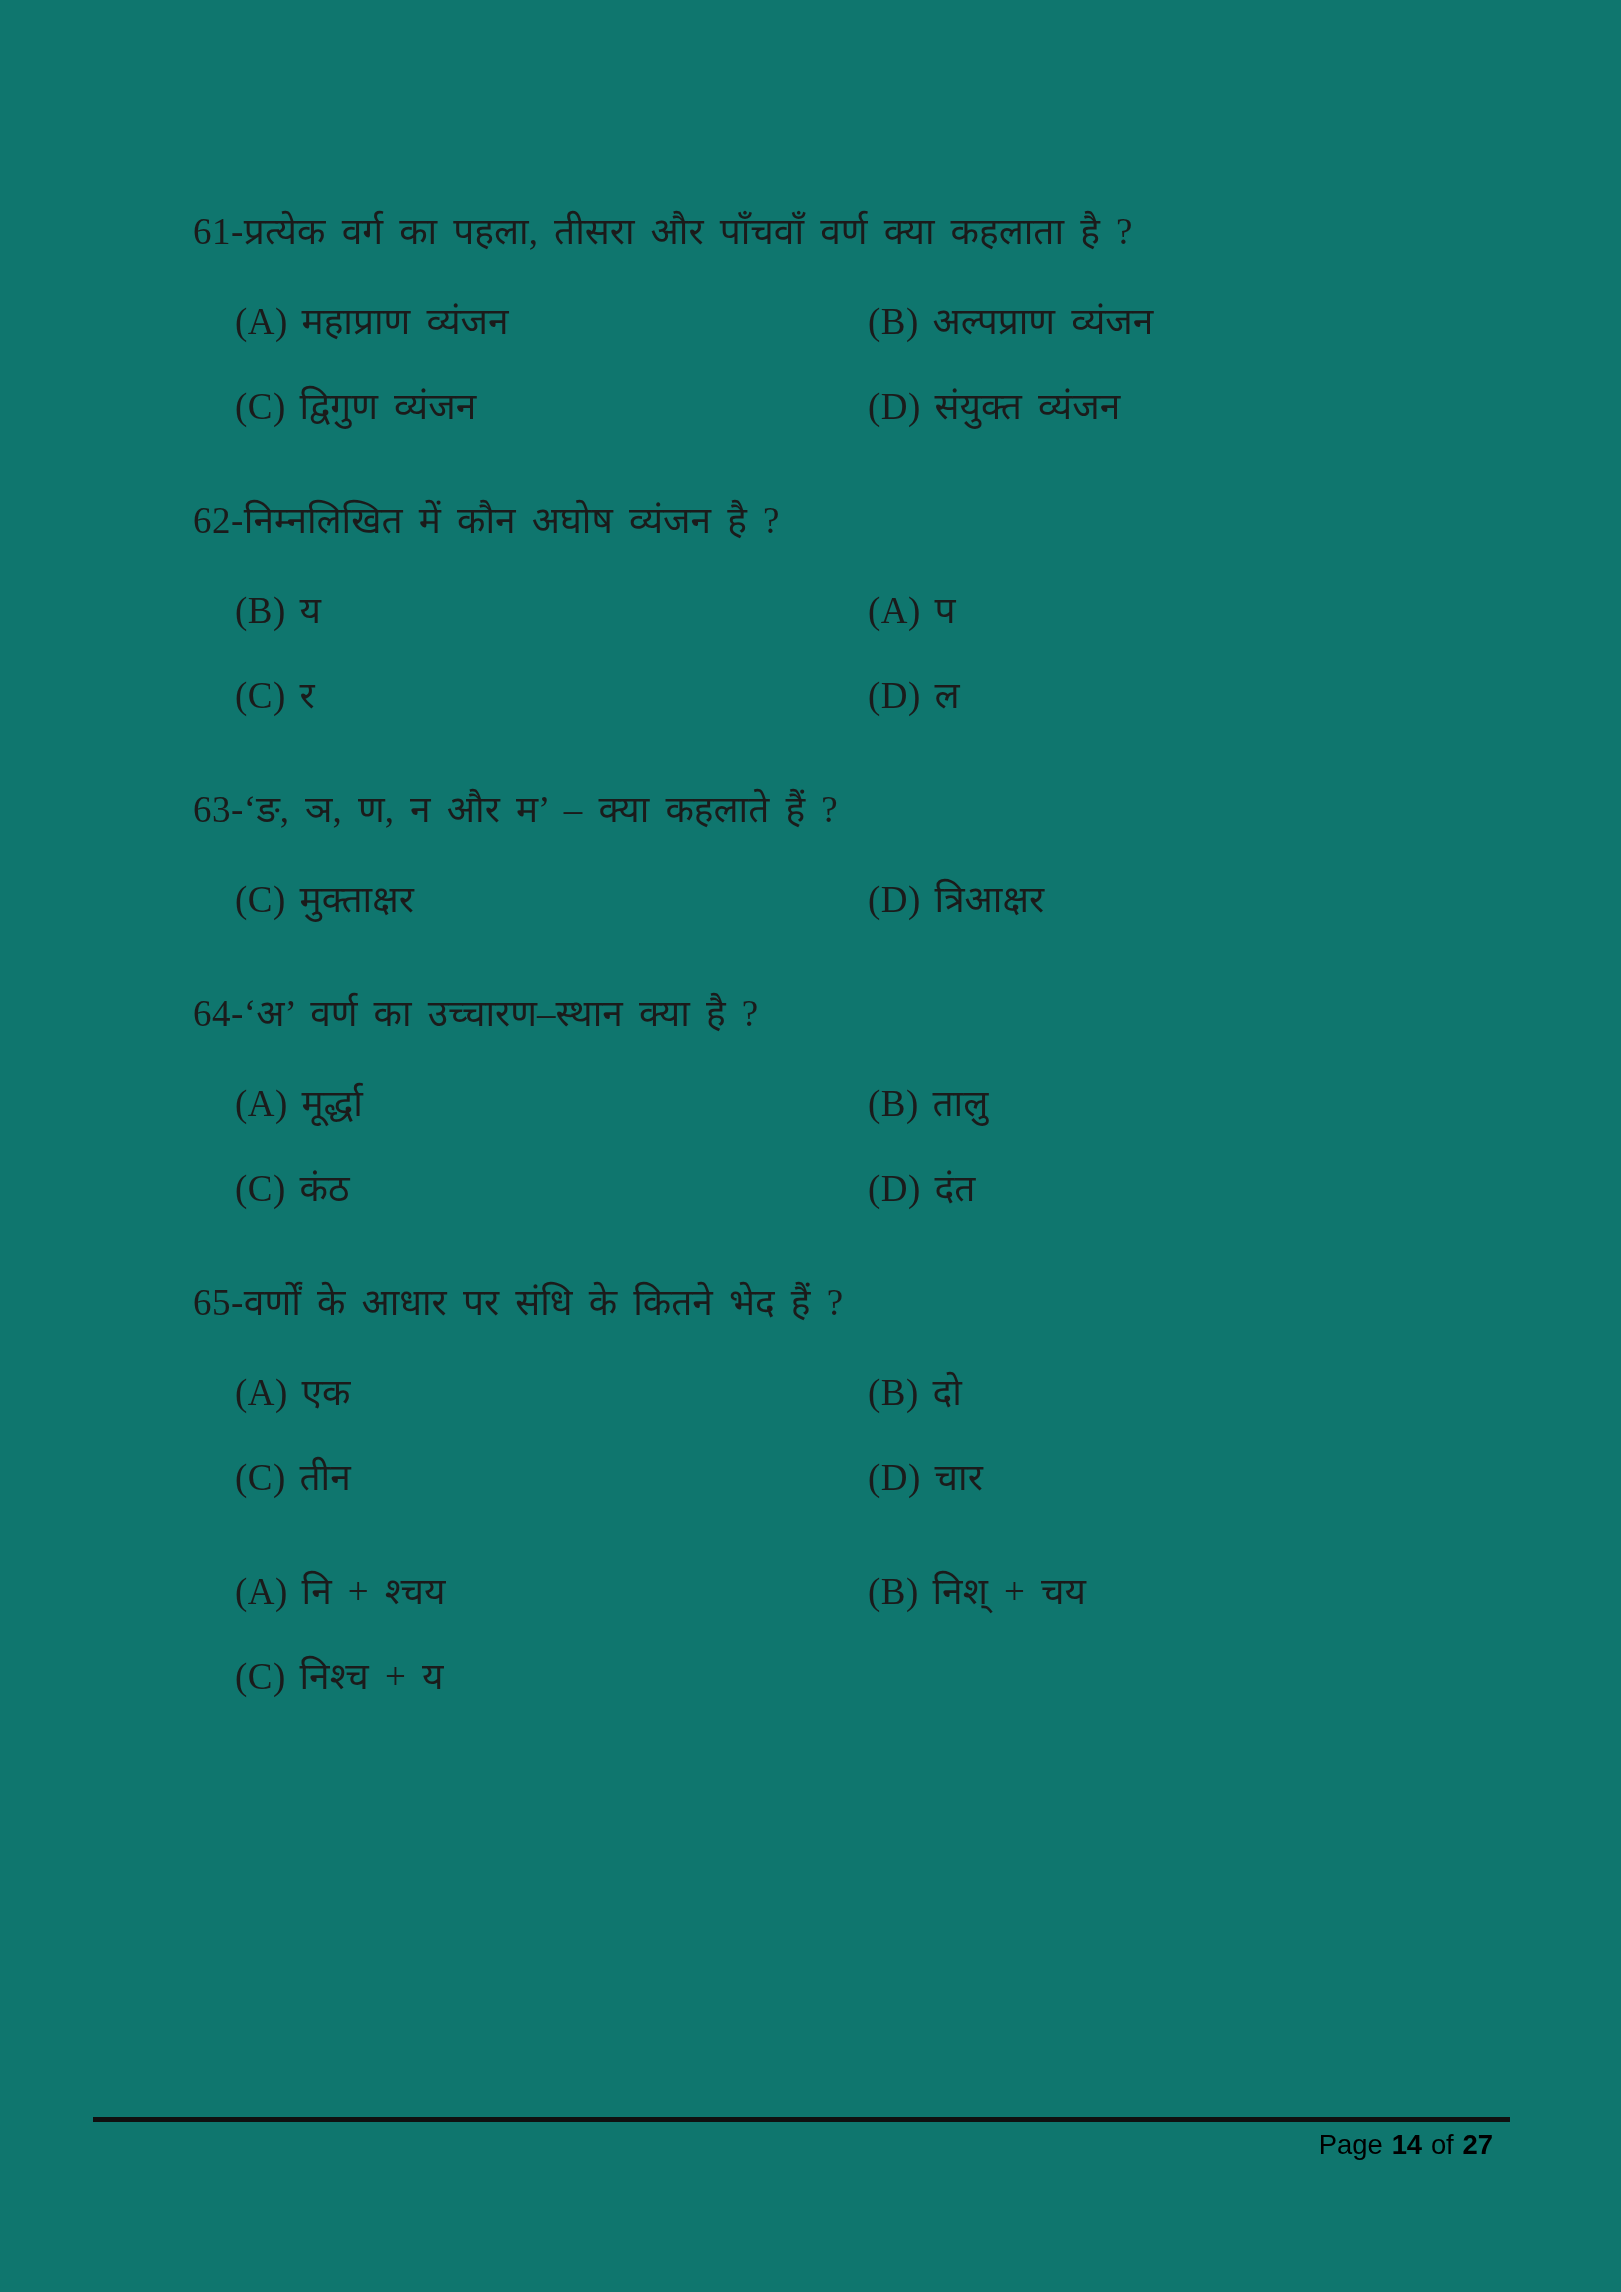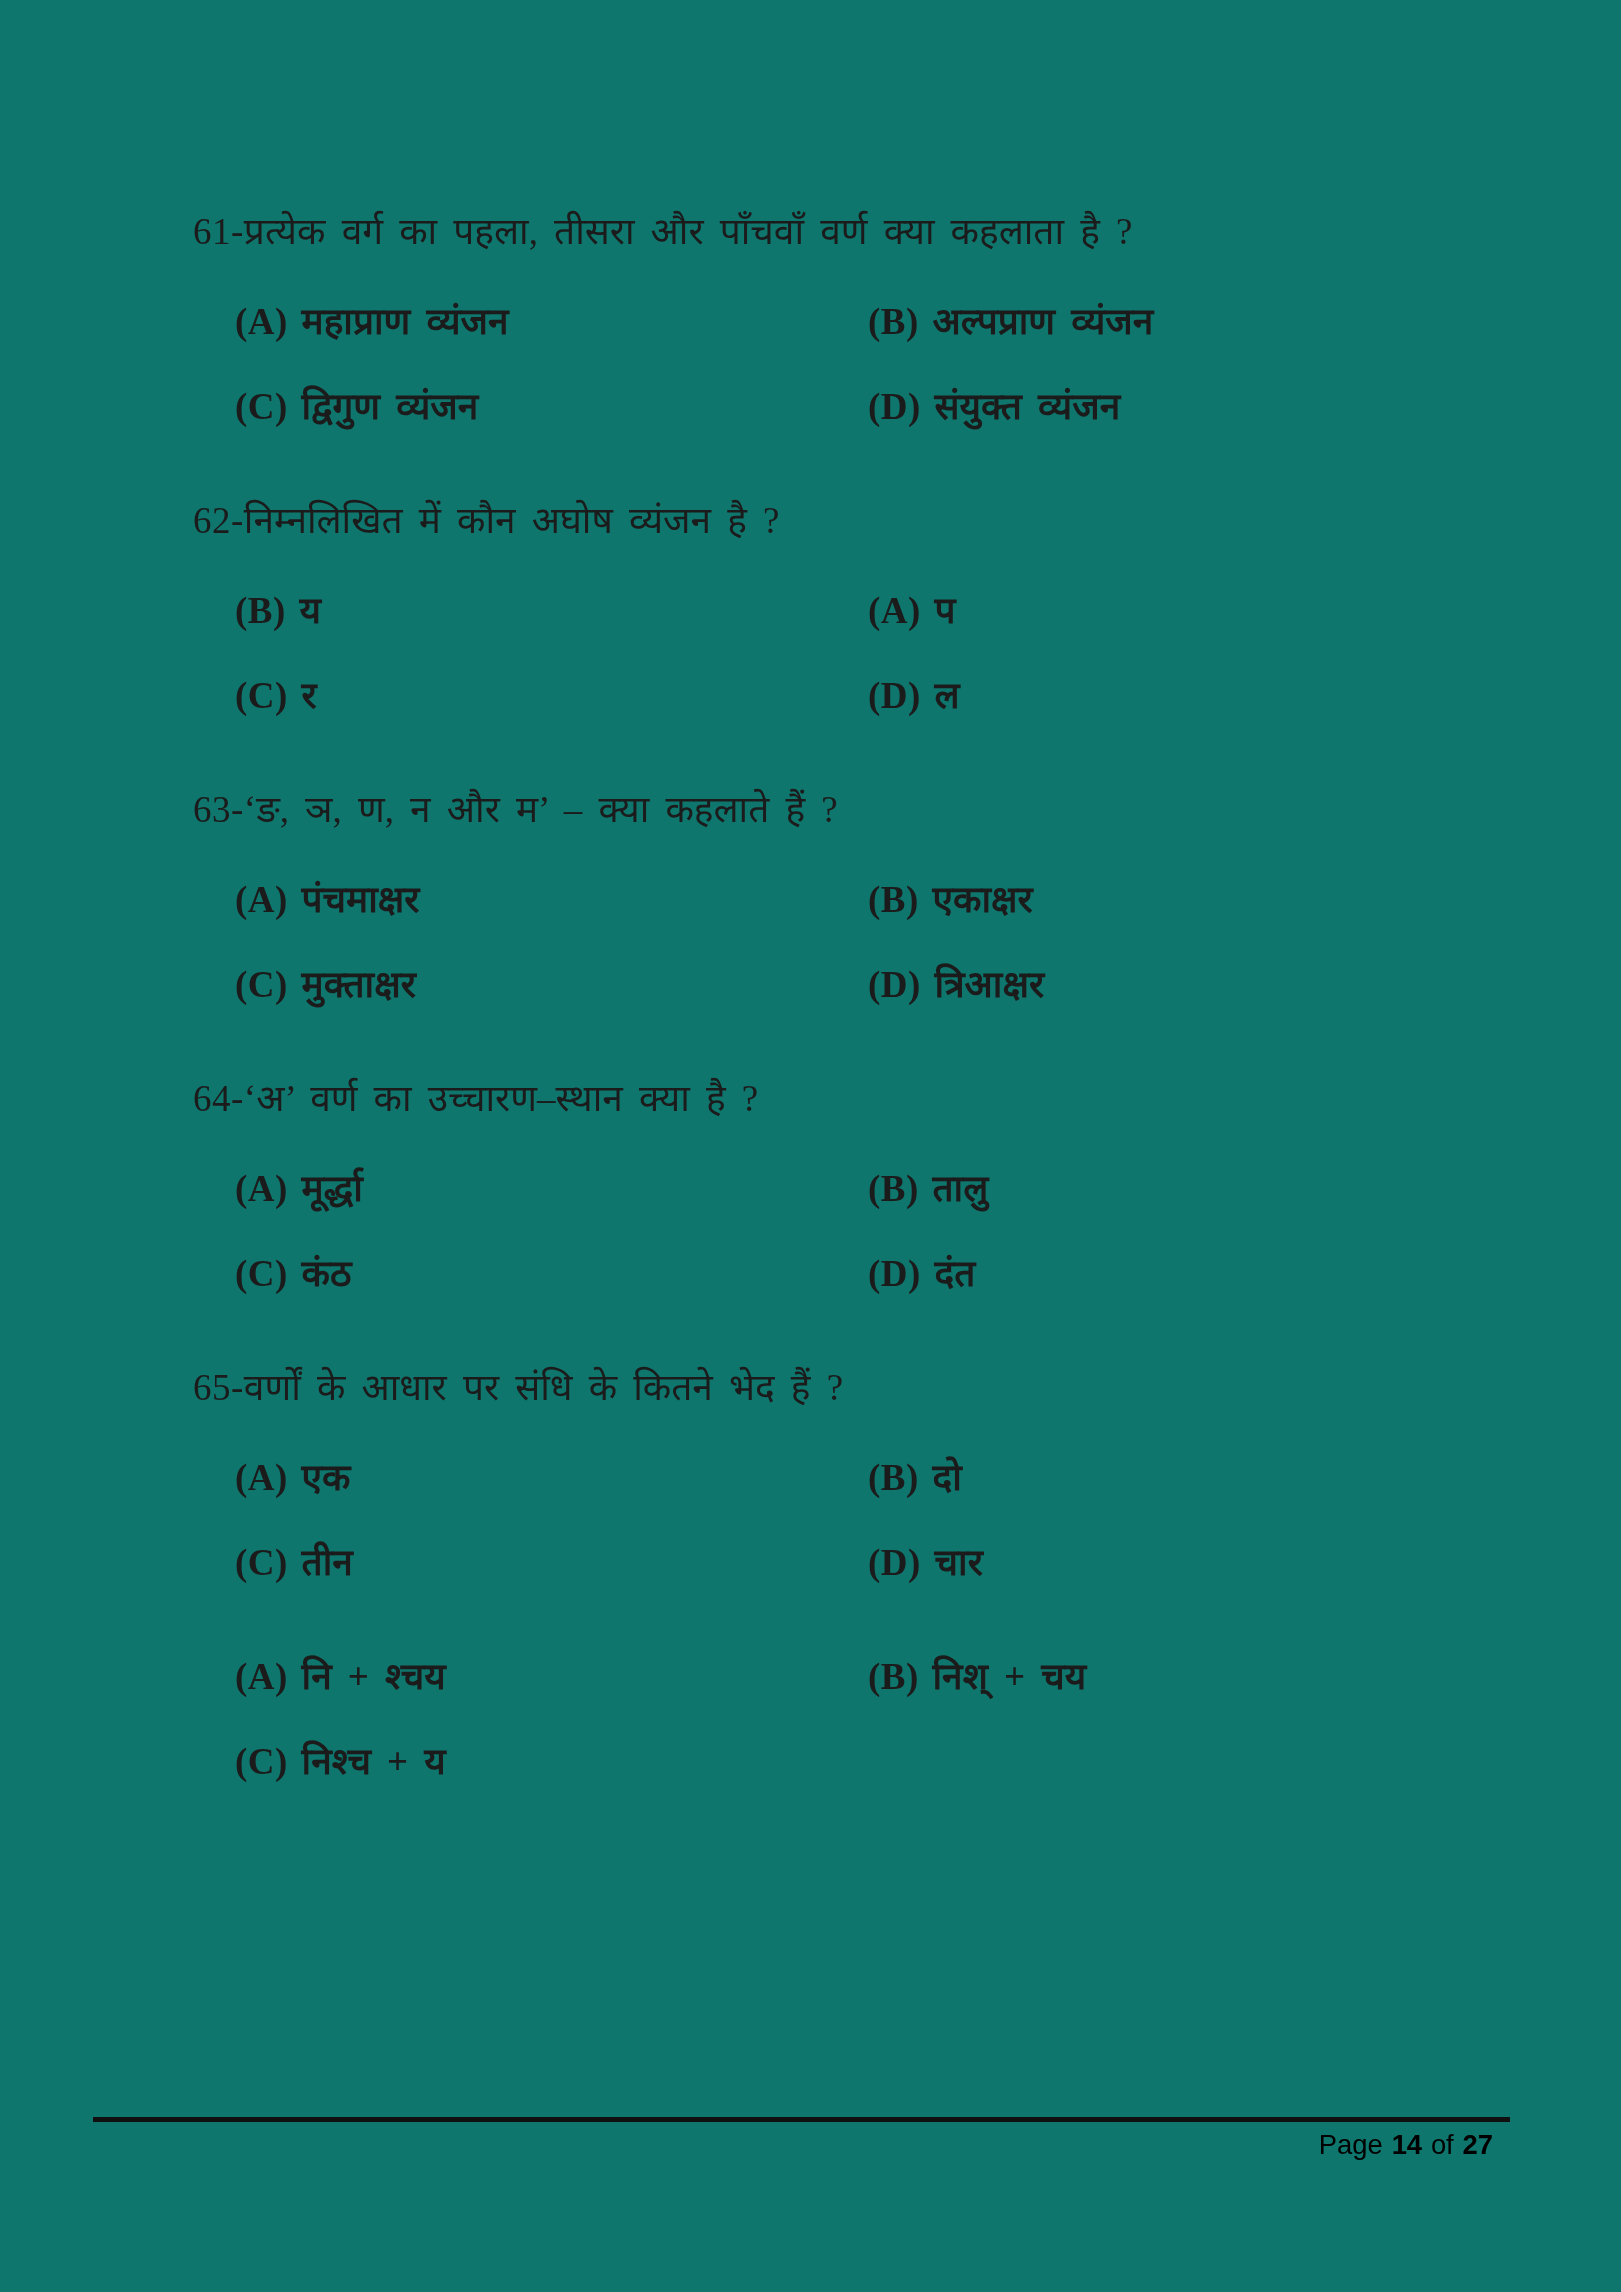--- a/index.html
+++ b/index.html
@@ -39,21 +39,20 @@
     display: grid;
     grid-template-columns: 633px 1fr;
     padding-left: 42px;
     margin-bottom: 38px;
     font-size: 37px;
     line-height: 47px;
   }
   .opt {
     white-space: nowrap;
     word-spacing: 6.9px;
-    font-weight: bold;
   }
   .opt-label {
     display: inline-block;
     margin-right: 13.7px;
     letter-spacing: 0.5px;
   }
   .footer-rule {
     position: absolute;
     left: 93px;
     top: 2117px;
@@ -103,24 +102,20 @@
       </div>
       <div class="opt-row">
         <div class="opt"><span class="opt-label">(C)</span><span class="opt-text">र</span></div>
         <div class="opt"><span class="opt-label">(D)</span><span class="opt-text">ल</span></div>
       </div>
     </div>
 
     <div class="question">
       <p class="q-line"><span class="q-num">63-</span><span class="q-text">‘ङ, ञ, ण, न और म’ – क्या कहलाते हैं ?</span></p>
       <div class="opt-row">
-        <div class="opt"><span class="opt-label">(A)</span><span class="opt-text">पंचमाक्षर</span></div>
-        <div class="opt"><span class="opt-label">(B)</span><span class="opt-text">एकाक्षर</span></div>
-      </div>
-      <div class="opt-row">
         <div class="opt"><span class="opt-label">(C)</span><span class="opt-text">मुक्ताक्षर</span></div>
         <div class="opt"><span class="opt-label">(D)</span><span class="opt-text">त्रिआक्षर</span></div>
       </div>
     </div>
 
     <div class="question">
       <p class="q-line"><span class="q-num">64-</span><span class="q-text">‘अ’ वर्ण का उच्चारण–स्थान क्या है ?</span></p>
       <div class="opt-row">
         <div class="opt"><span class="opt-label">(A)</span><span class="opt-text">मूर्द्धा</span></div>
         <div class="opt"><span class="opt-label">(B)</span><span class="opt-text">तालु</span></div>

